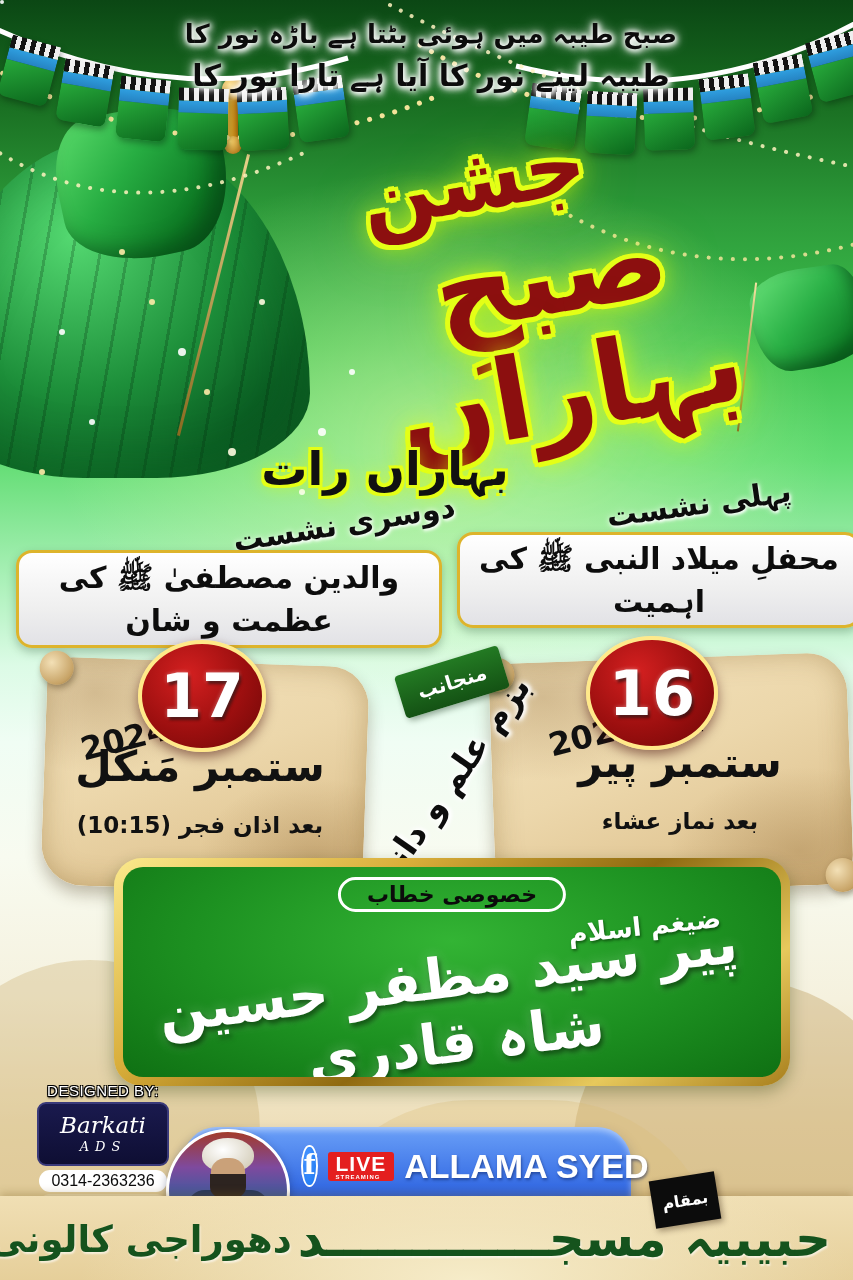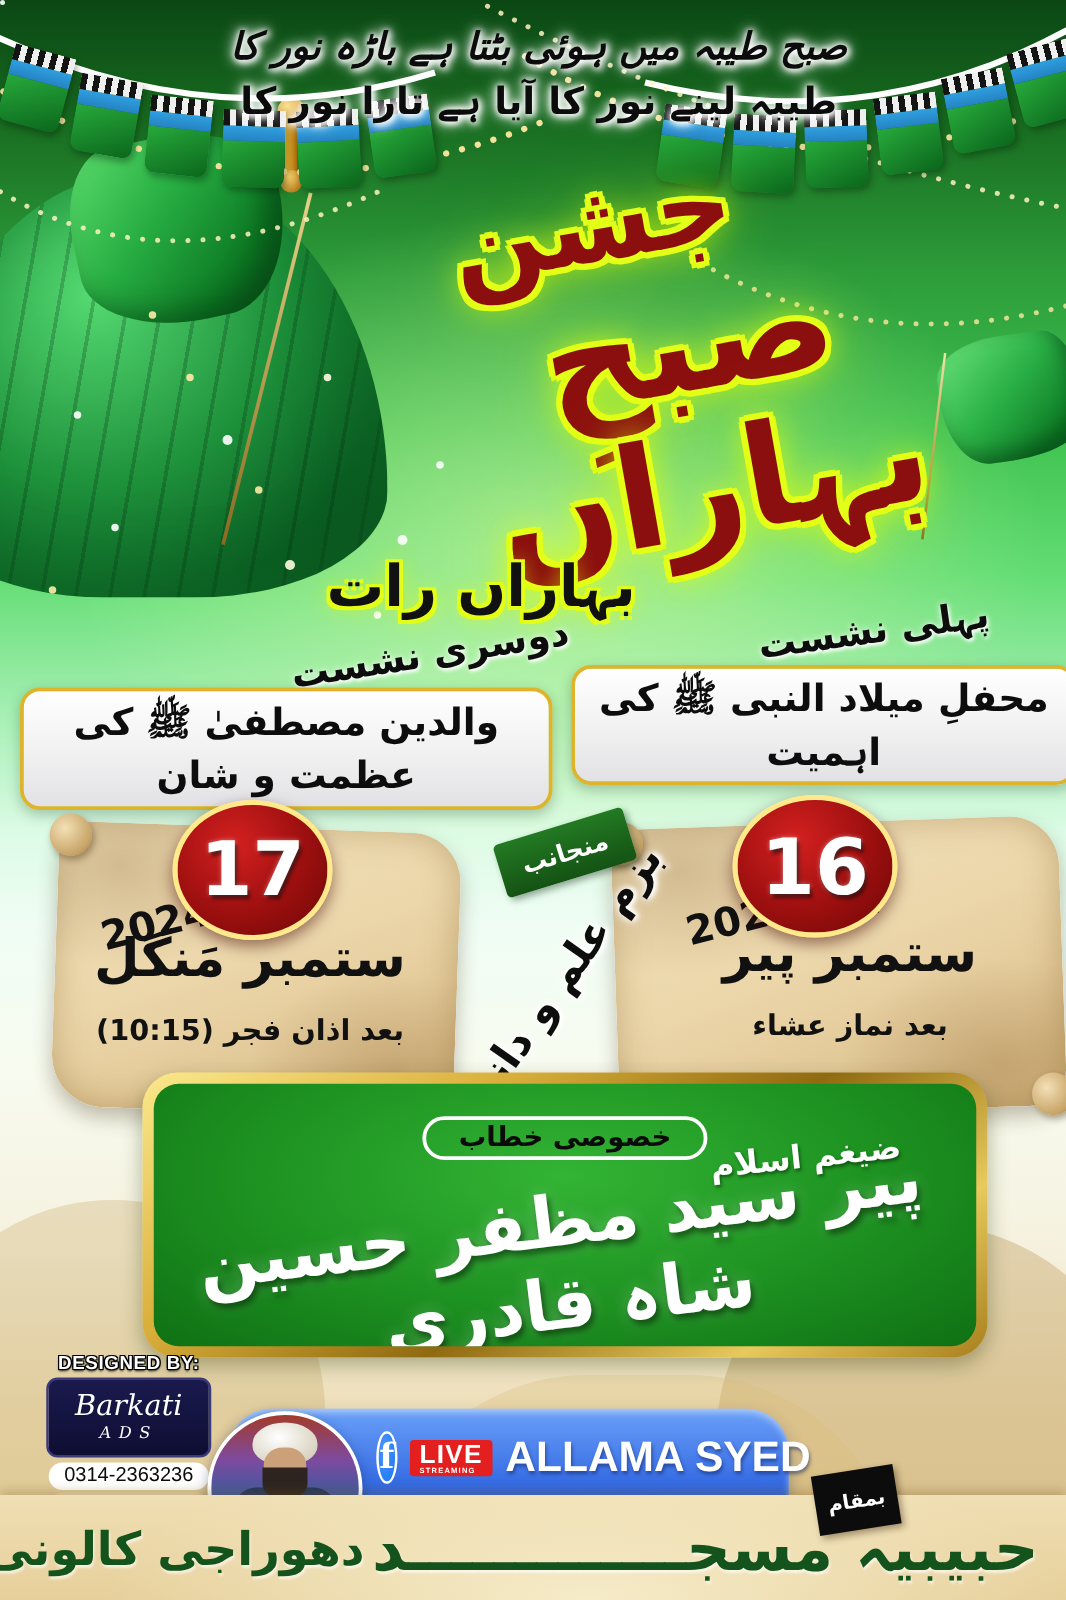--- a/index.html
+++ b/index.html
@@ -39,21 +39,21 @@
   
   .bunt{position:absolute;width:50px;height:62px;border-radius:0 0 8px 8px;
     background:
       repeating-linear-gradient(90deg,#141414 0 5px,#efefef 5px 10px) top/100% 13px no-repeat,
       linear-gradient(#2f9fe0,#2583c2) 0 13px/100% 12px no-repeat,
       linear-gradient(155deg,#27a93b,#0b661c) 0 25px/100% 37px no-repeat;
     box-shadow:2px 3px 6px rgba(0,20,5,.35);}
   
   .couplet{left:166px;top:16px;width:530px;text-align:center;direction:rtl;color:#0c0c0c;font-weight:bold;
     text-shadow:0 0 5px #fff,0 0 9px #fff,0 0 14px #fff,2px 2px 6px #fff;}
-  .couplet .l1{font-size:30px;line-height:1.45;font-style:italic;}
+  .couplet .l1{font-size:26px;line-height:1.45;}
   .couplet .l2{font-size:30px;line-height:1.45;}
   .title{left:258px;top:128px;width:590px;transform:rotate(-10deg);text-align:center;direction:rtl;color:#8c0f0f;font-weight:bold;
     text-shadow:-4px -4px 0 #e4ff17,4px -4px 0 #e4ff17,-4px 4px 0 #e4ff17,4px 4px 0 #e4ff17,0 -5px 0 #e4ff17,0 5px 0 #e4ff17,-5px 0 0 #e4ff17,5px 0 0 #e4ff17,0 0 26px rgba(223,255,0,.95),0 0 55px rgba(200,255,40,.6);}
   .title .t1{display:block;font-size:86px;margin-right:120px;line-height:.95;}
   .title .t2{display:block;font-size:112px;line-height:1.05;margin-top:6px;}
   .bari{left:170px;top:442px;width:430px;text-align:center;direction:rtl;font-size:46px;font-weight:900;color:#111;
     text-shadow:-3px -3px 0 #e4ff17,3px -3px 0 #e4ff17,-3px 3px 0 #e4ff17,3px 3px 0 #e4ff17,0 0 18px rgba(223,255,0,.9);}
   .sess-label{direction:rtl;font-size:30px;font-weight:900;color:#0d0d0d;text-shadow:0 0 6px rgba(255,255,255,.9),1px 2px 3px rgba(255,255,255,.9);}
   .sess-box{direction:rtl;display:flex;align-items:center;justify-content:center;text-align:center;
     background:linear-gradient(180deg,#ffffff,#efefef 60%,#e2e2e6);border:3px solid #ddb42c;border-radius:16px;
@@ -79,28 +79,28 @@
     color:#fff;font-weight:bold;font-size:20px;direction:rtl;border-radius:4px;box-shadow:2px 3px 6px rgba(0,30,5,.4);}
   .org-name{direction:rtl;font-size:34px;font-weight:900;color:#0d0d0d;white-space:nowrap;
     text-shadow:0 0 6px #fff,0 0 10px #fff,2px 2px 4px #fff;}
   
   .banner-frame{left:114px;top:858px;width:676px;height:228px;border-radius:28px;padding:9px;box-sizing:border-box;
     background:linear-gradient(145deg,#fbe98c,#d9ae3a 30%,#8f6a10 55%,#e7c95c 80%,#a87f1d);
     box-shadow:0 6px 16px rgba(40,60,10,.35);}
   .banner-inner{position:relative;width:100%;height:100%;border-radius:20px;overflow:hidden;
     background:radial-gradient(ellipse at 50% 35%,#33b434,#1d9121 55%,#0f7013);}
   .kitab-pill{position:absolute;left:50%;top:10px;transform:translateX(-50%);padding:2px 26px;border:3px solid #fff;
-    border-radius:22px;color:#0b0b0b;font-size:22px;font-weight:900;direction:rtl;white-space:nowrap;margin-top:16px;}
+    border-radius:22px;color:#0b0b0b;font-size:22px;font-weight:900;direction:rtl;white-space:nowrap;}
   .honorific{position:absolute;right:60px;top:44px;color:#fff;font-size:26px;font-weight:bold;direction:rtl;transform:rotate(-6deg);
     text-shadow:1px 2px 3px rgba(0,40,0,.6);}
   .speaker{position:absolute;left:0;right:0;top:78px;text-align:center;color:#fff;font-size:56px;font-weight:900;direction:rtl;
     transform:rotate(-7deg);text-shadow:2px 4px 5px rgba(0,45,0,.65),0 0 14px rgba(255,255,255,.25);}
   
   .designed{left:36px;top:1082px;width:134px;text-align:center;}
-  .designed .lbl{font-family:"Liberation Sans",sans-serif;font-size:15px;font-weight:700;color:#fff;letter-spacing:.5px;
+  .designed .lbl{font-family:"Liberation Sans",sans-serif;font-size:15px;font-weight:400;color:#fff;letter-spacing:.5px;
     text-shadow:-1px -1px 0 #000,1px -1px 0 #000,-1px 1px 0 #000,1px 1px 0 #000,0 2px 2px #000;}
   .designed .box{margin:3px auto 0;width:128px;height:60px;background:linear-gradient(#1a1a4e,#0e0e33);border:2px solid #3a3a7a;
     border-radius:9px;color:#fff;display:flex;flex-direction:column;align-items:center;justify-content:center;}
   .designed .brand{font-family:"DejaVu Serif",serif;font-style:italic;font-size:23px;line-height:1;}
   .designed .brand2{font-family:"DejaVu Serif",serif;font-style:italic;font-size:13px;letter-spacing:6px;margin-top:2px;}
   .designed .phone{margin:4px auto 0;width:128px;background:#fff;border-radius:12px;font-family:"Liberation Sans",sans-serif;
     font-size:16px;font-weight:400;color:#0b0b0b;padding:2px 0;}
   .designed .refl{opacity:.22;transform:scaleY(-1);margin-top:2px;}
   
   .livebar{left:183px;top:1127px;width:448px;height:126px;border-radius:34px;

